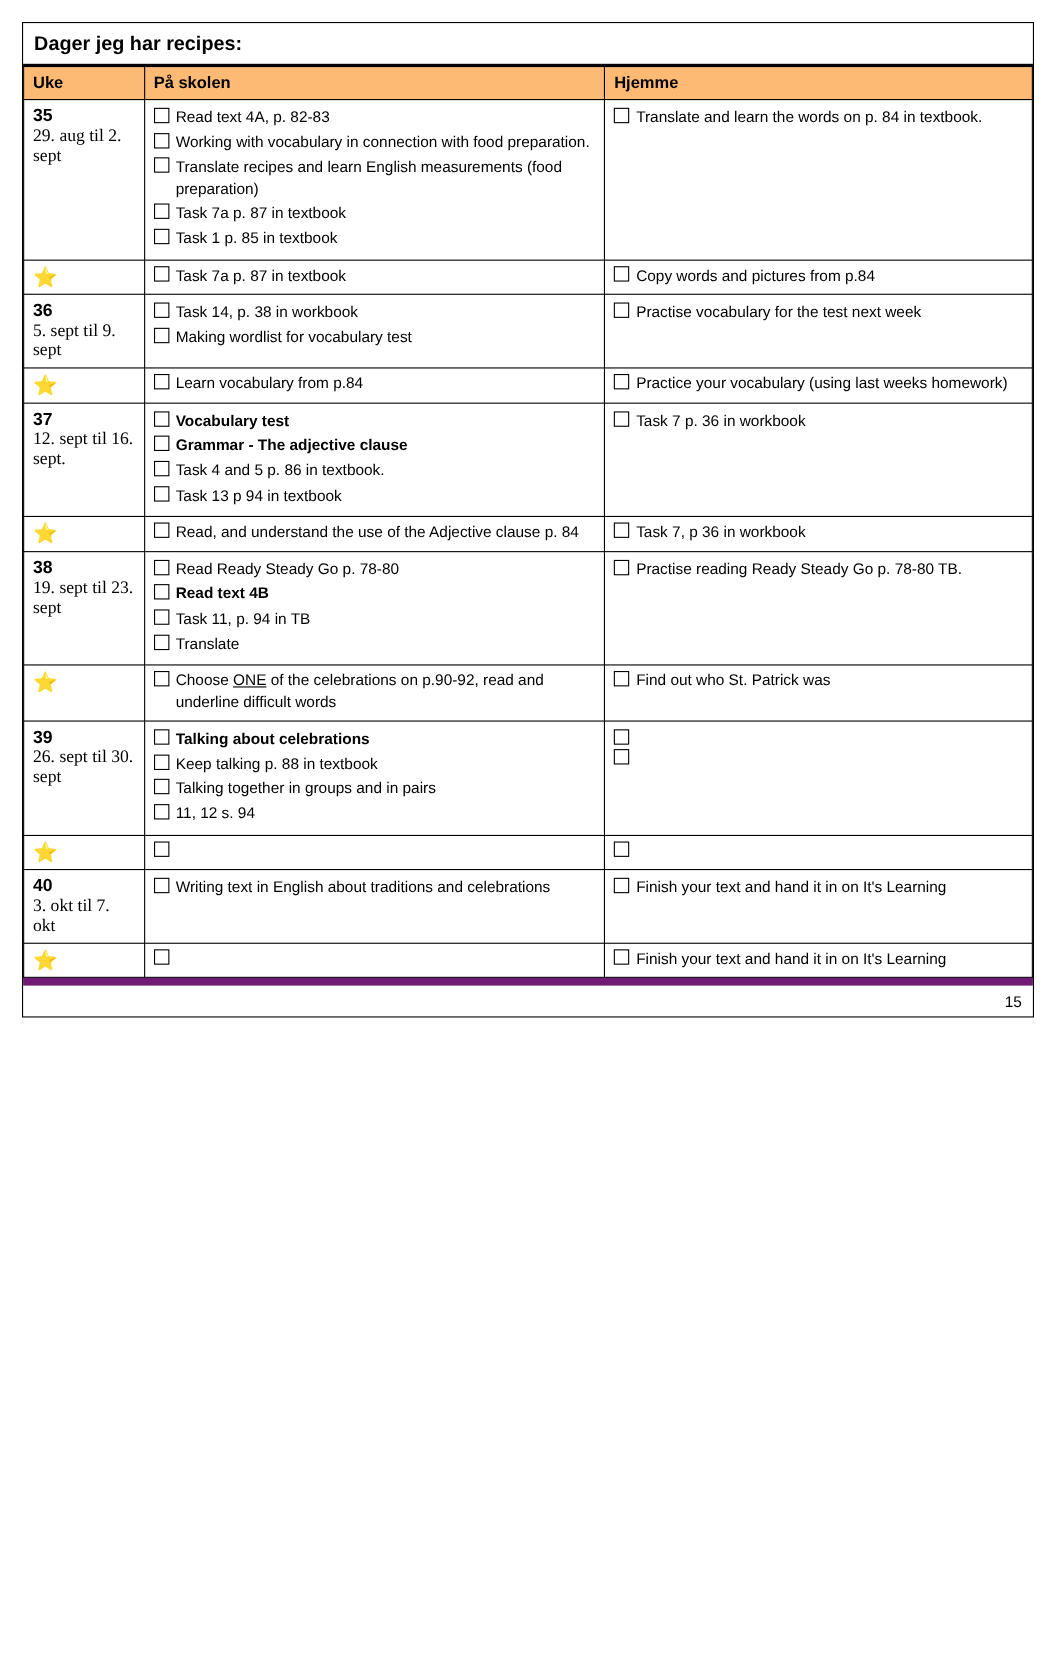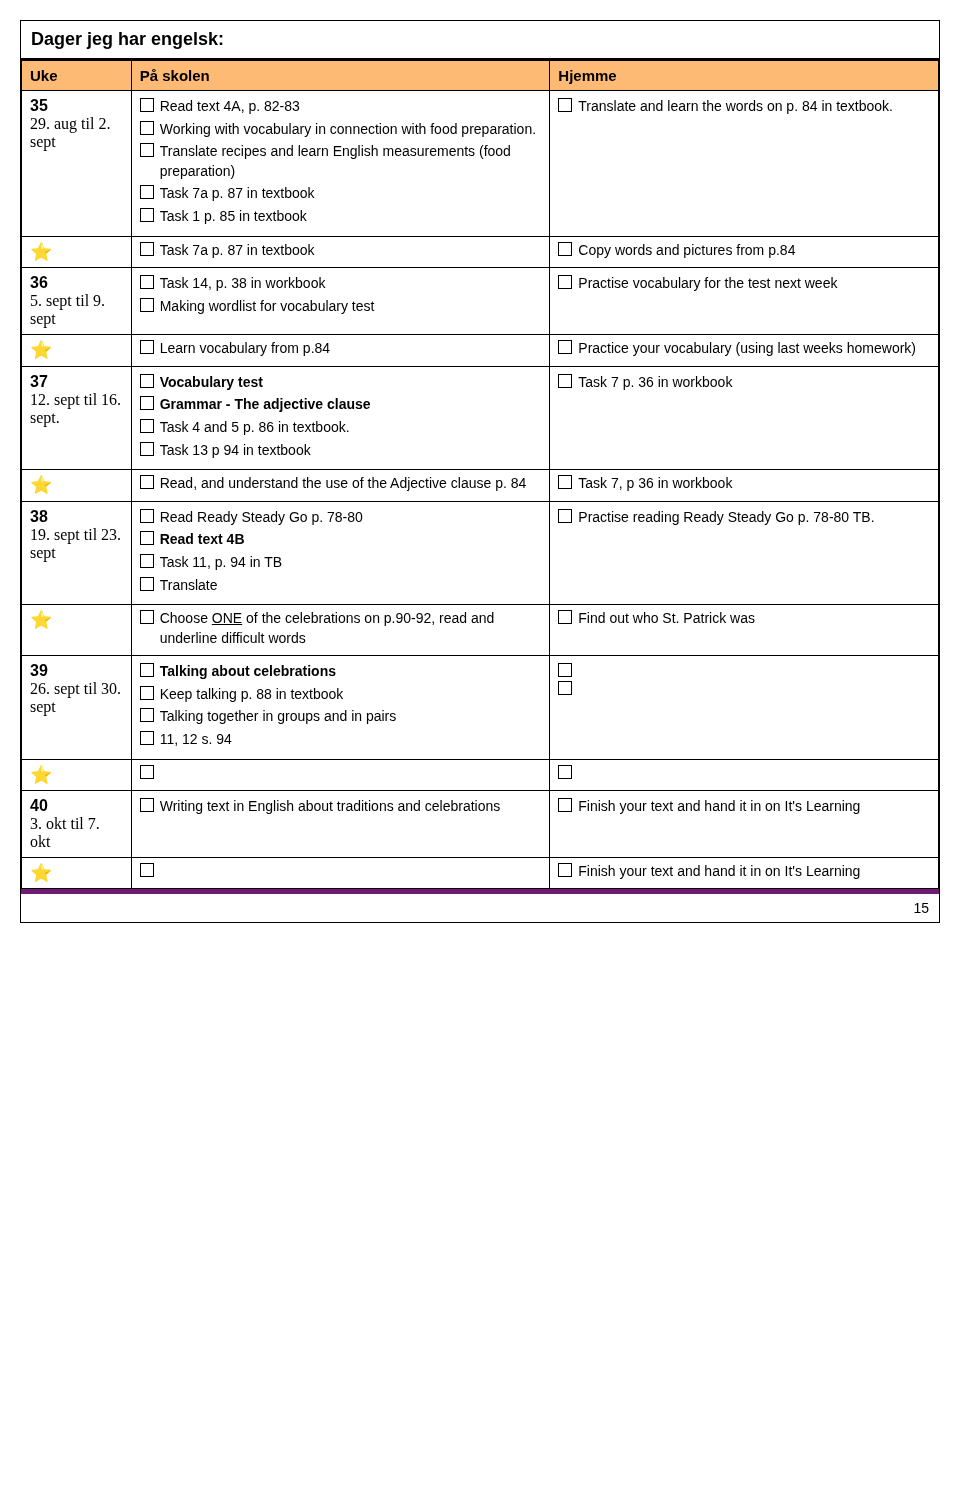--- a/index.html
+++ b/index.html
@@ -70,28 +70,28 @@
       display: inline-block;
     }
     .item-text {
       line-height: 1.4;
     }
     .bold-text { font-weight: bold; }
     .page-number {
       text-align: right;
       padding: 6px 10px;
       font-size: 14px;
-      border-top: 5px solid #701a75;
+      border-top: 7px solid #701a75;
     }
   </style>
 </head>
 <body>
 
 <div class="page-container">
-  <div class="page-title">Dager jeg har engelsk:</div>
+  <div class="page-title">Dager jeg har recipes:</div>
   <table>
     <thead>
       <tr>
         <th class="col-uke">Uke</th>
         <th class="col-skolen">På skolen</th>
         <th class="col-hjemme">Hjemme</th>
       </tr>
     </thead>
     <tbody id="schedule-body">
     <tr>

